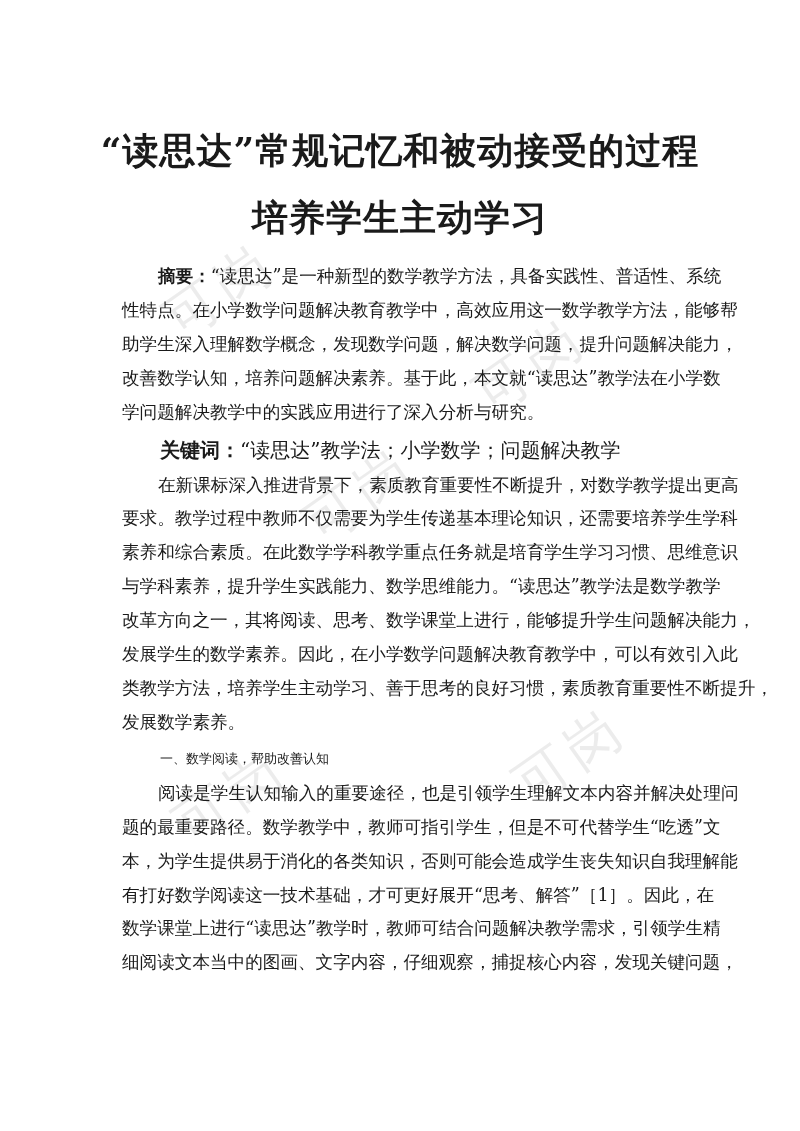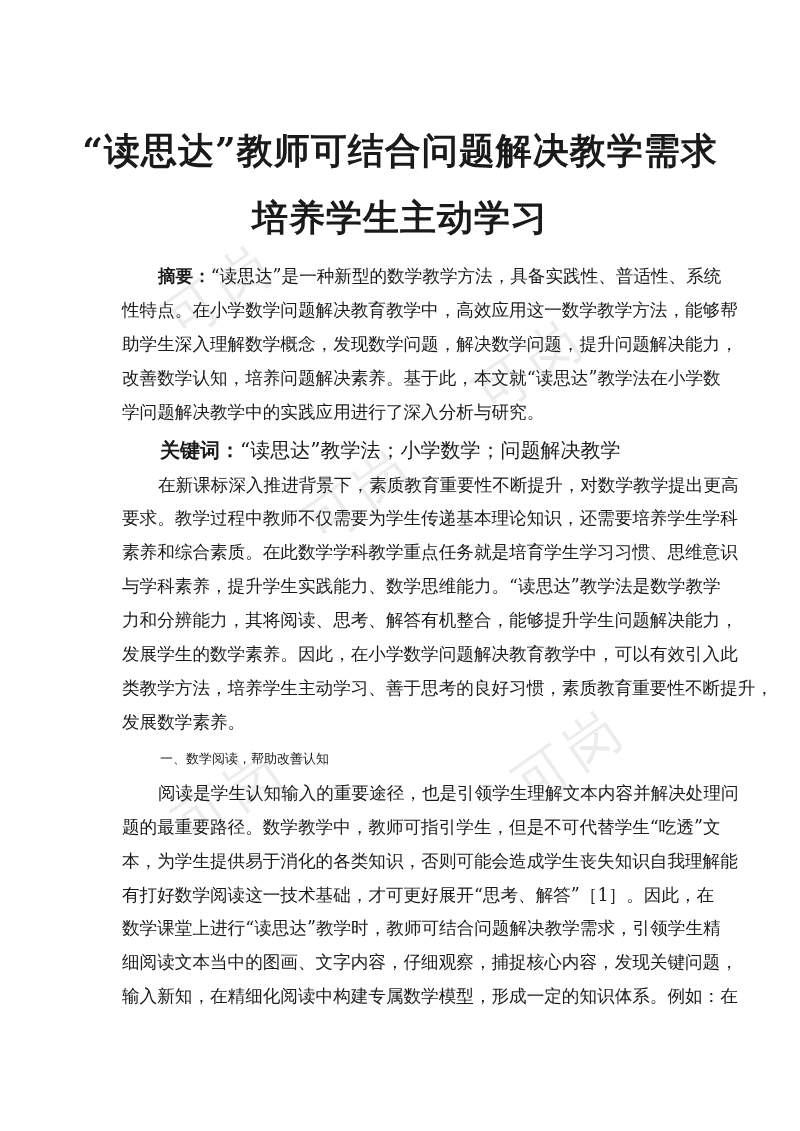--- a/index.html
+++ b/index.html
@@ -80,21 +80,21 @@
 <body>
 
 <div class="page">
 
   <div class="watermark" style="left:160px; top:255px;">可岗</div>
   <div class="watermark" style="left:470px; top:330px;">可岗</div>
   <div class="watermark" style="left:300px; top:460px;">可岗</div>
   <div class="watermark" style="left:510px; top:720px;">可岗</div>
   <div class="watermark" style="left:170px; top:760px;">可岗</div>
 
-  <div class="title l1">“读思达”教师可结合问题解决教学需求</div>
+  <div class="title l1">“读思达”常规记忆和被动接受的过程</div>
   <div class="title l2">培养学生主动学习</div>
 
   <div class="body">
 
     <p class="abstract">
       <span class="line" style="padding-left:36px;"><span class="label-bold">摘要：</span><span>“读思达”是一种新型的数学教学方法，具备实践性、普适性、系统</span></span>
       <span class="line">性特点。在小学数学问题解决教育教学中，高效应用这一数学教学方法，能够帮</span>
       <span class="line">助学生深入理解数学概念，发现数学问题，解决数学问题，提升问题解决能力，</span>
       <span class="line">改善数学认知，培养问题解决素养。基于此，本文就“读思达”教学法在小学数</span>
       <span class="line last">学问题解决教学中的实践应用进行了深入分析与研究。</span>
@@ -102,31 +102,30 @@
 
     <p class="keywords">
       <span class="label-bold">关键词：</span><span>“读思达”教学法；小学数学；问题解决教学</span>
     </p>
 
     <p class="intro">
       <span class="line" style="padding-left:36px;">在新课标深入推进背景下，素质教育重要性不断提升，对数学教学提出更高</span>
       <span class="line">要求。教学过程中教师不仅需要为学生传递基本理论知识，还需要培养学生学科</span>
       <span class="line">素养和综合素质。在此数学学科教学重点任务就是培育学生学习习惯、思维意识</span>
       <span class="line">与学科素养，提升学生实践能力、数学思维能力。“读思达”教学法是数学教学</span>
-      <span class="line">力和分辨能力，其将阅读、思考、解答有机整合，能够提升学生问题解决能力，</span>
+      <span class="line">改革方向之一，其将阅读、思考、数学课堂上进行，能够提升学生问题解决能力，</span>
       <span class="line">发展学生的数学素养。因此，在小学数学问题解决教育教学中，可以有效引入此</span>
       <span class="line">类教学方法，培养学生主动学习、善于思考的良好习惯，素质教育重要性不断提升，</span>
       <span class="line last">发展数学素养。</span>
     </p>
 
     <p class="section-heading">一、数学阅读，帮助改善认知</p>
 
     <p class="section-body">
       <span class="line" style="padding-left:36px;">阅读是学生认知输入的重要途径，也是引领学生理解文本内容并解决处理问</span>
       <span class="line">题的最重要路径。数学教学中，教师可指引学生，但是不可代替学生“吃透”文</span>
       <span class="line">本，为学生提供易于消化的各类知识，否则可能会造成学生丧失知识自我理解能</span>
       <span class="line">有打好数学阅读这一技术基础，才可更好展开“思考、解答”［1］。因此，在</span>
       <span class="line">数学课堂上进行“读思达”教学时，教师可结合问题解决教学需求，引领学生精</span>
       <span class="line">细阅读文本当中的图画、文字内容，仔细观察，捕捉核心内容，发现关键问题，</span>
-      <span class="line">输入新知，在精细化阅读中构建专属数学模型，形成一定的知识体系。例如：在</span>
     </p>
   </div>
 </div>
 
 </body></html>

